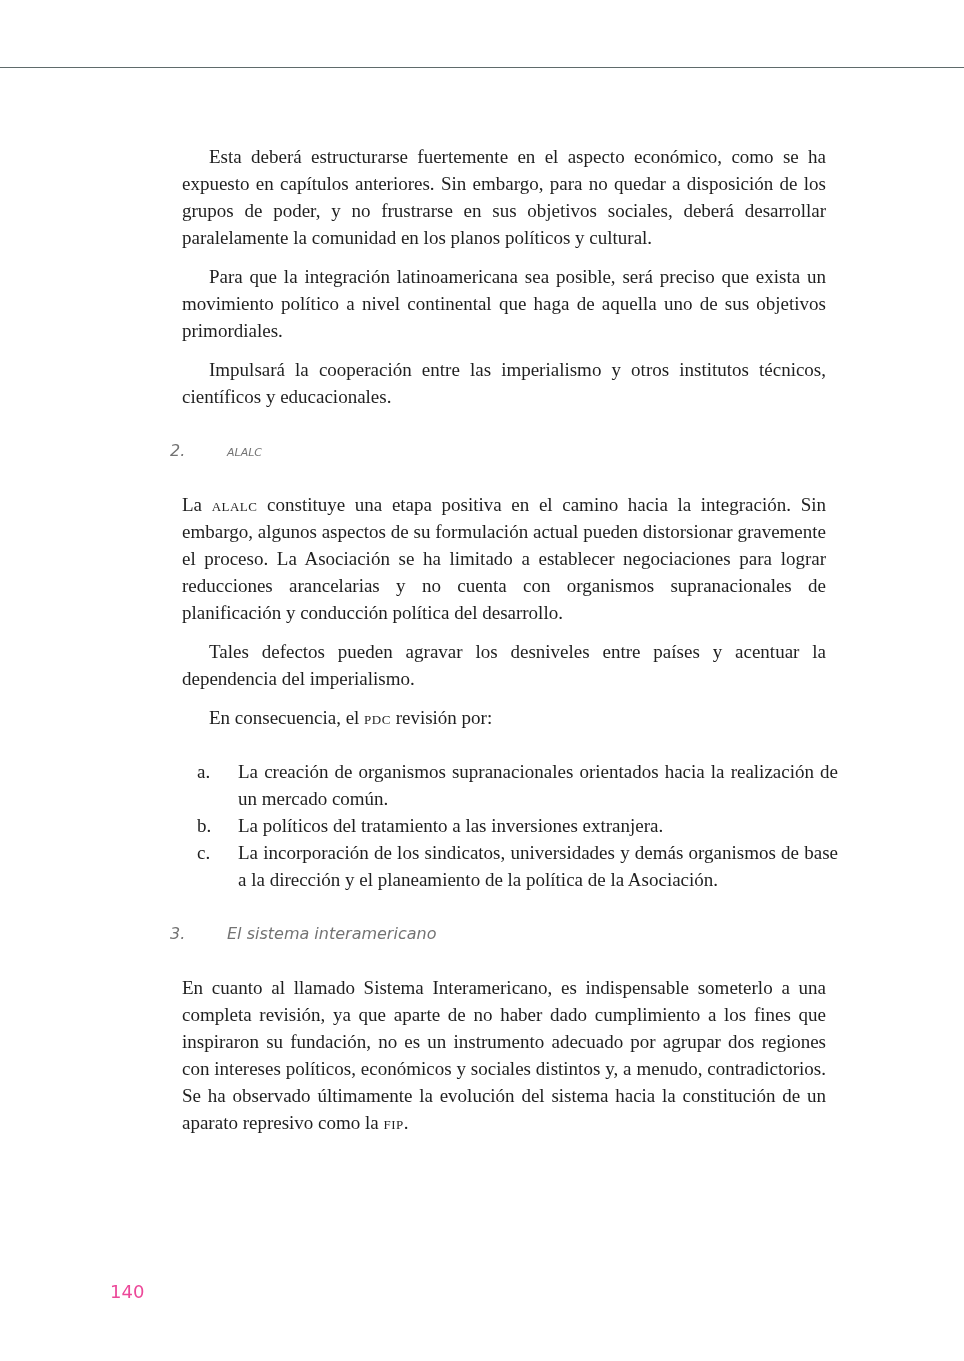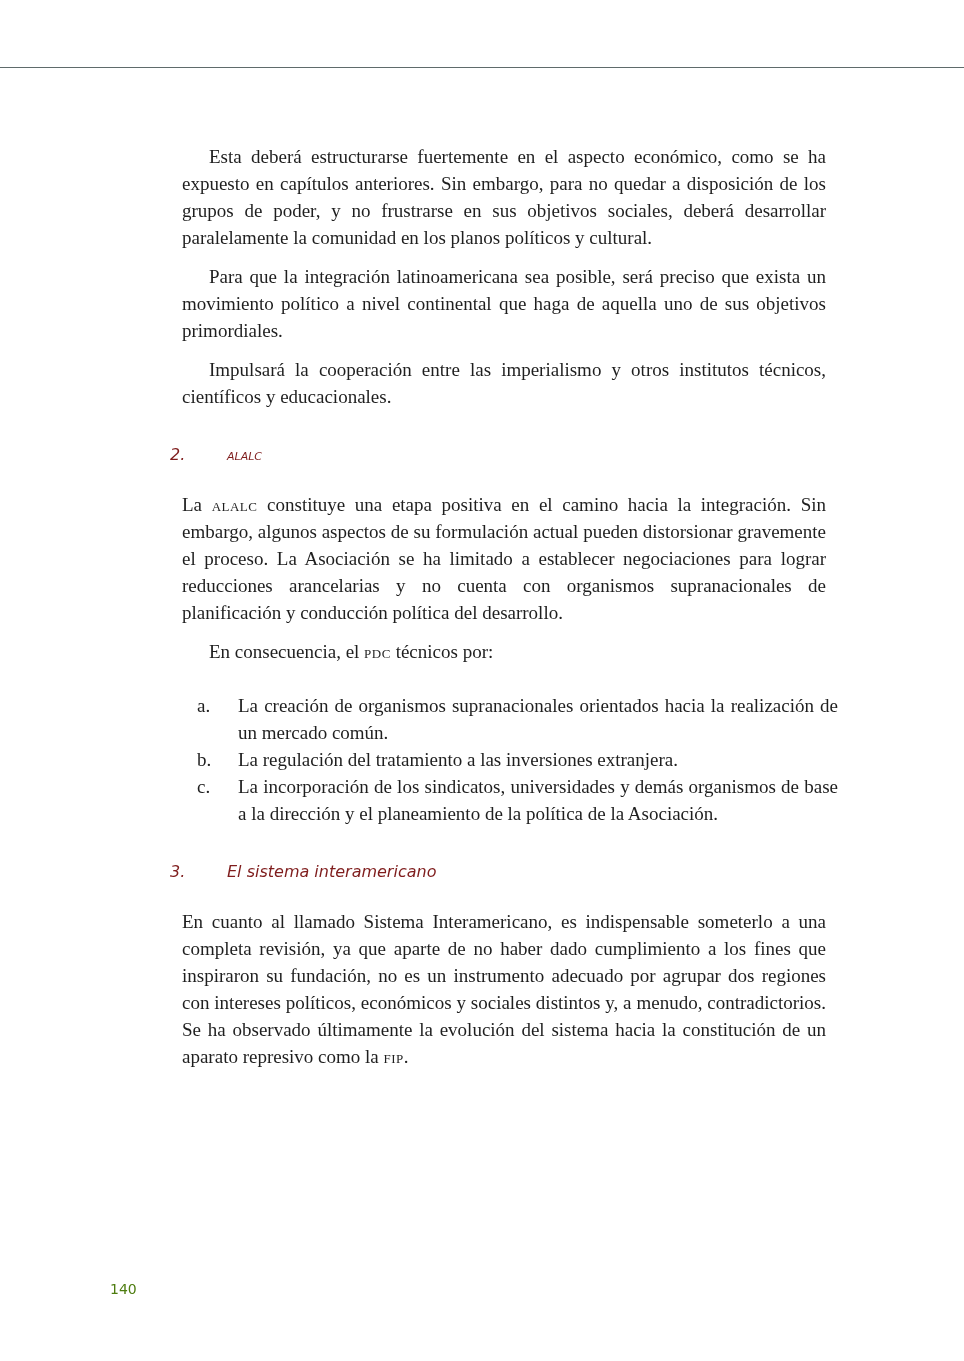--- a/index.html
+++ b/index.html
@@ -2,48 +2,49 @@
 <html><head>
 <meta charset="utf-8">
 <style>
   html, body { margin: 0; padding: 0; background: #ffffff; }
   body { width: 964px; height: 1361px; position: relative; overflow: hidden; }
   .rule { position: absolute; left: 0; top: 67px; width: 964px; height: 0; border-top: 1.5px solid #5f6b6b; }
   .content { position: absolute; left: 170px; top: 131px; width: 668px; font-family: "Liberation Serif", "DejaVu Serif", serif; font-size: 19px; line-height: 27px; color: #1f1f1f; }
   p { margin: 12px; text-align: justify; }
   p.indent { text-indent: 27px; }
   .sc { font-variant: small-caps; text-transform: lowercase; letter-spacing: 0.5px; }
-  .heading { font-family: "DejaVu Sans", "Liberation Sans", sans-serif; font-style: italic; font-size: 16px; color: #7f1d1d; margin: 27px 0 27px 0; height: 27px; line-height: 35px; }
+  .heading { font-family: "DejaVu Sans", "Liberation Sans", sans-serif; font-style: italic; font-size: 16px; color: #737373; margin: 27px 0 27px 0; height: 27px; line-height: 27px; }
   .heading .num { display: inline-block; width: 57px; }
   .heading .sc-h { font-variant: small-caps; text-transform: lowercase; font-size: 15px; }
   ol.alpha { list-style: none; margin: 27px 0 0 0; padding: 0; }
   ol.alpha li { position: relative; padding-left: 68px; text-align: justify; }
   ol.alpha li .marker { position: absolute; left: 27px; top: 0; }
-  .pagenum { position: absolute; left: 110px; top: 1281px; font-family: "DejaVu Sans", "Liberation Sans", sans-serif; font-size: 14px; color: #4d7c0f; }
+  .pagenum { position: absolute; left: 110px; top: 1281px; font-family: "DejaVu Sans", "Liberation Sans", sans-serif; font-size: 18px; color: #ec4899; }
 </style>
 </head>
 <body>
 
 <div class="rule"></div>
 
 <div class="content">
   <p class="indent">Esta deberá estructurarse fuertemente en el aspecto económico, como se ha expuesto en capítulos anteriores. Sin embargo, para no quedar a disposición de los grupos de poder, y no frustrarse en sus objetivos sociales, deberá desarrollar paralelamente la comunidad en los planos políticos y cultural.</p>
   <p class="indent">Para que la integración latinoamericana sea posible, será preciso que exista un movimiento político a nivel continental que haga de aquella uno de sus objetivos primordiales.</p>
   <p class="indent">Impulsará la cooperación entre las imperialismo y otros institutos técnicos, científicos y educacionales.</p>
 
   <div class="heading">
     <span class="num">2.</span><span class="sc-h">ALALC</span>
   </div>
 
   <p><span>La </span><span class="sc">ALALC</span><span> constituye una etapa positiva en el camino hacia la integración. Sin embargo, algunos aspectos de su formulación actual pueden distorsionar gravemente el proceso. La Asociación se ha limitado a establecer negociaciones para lograr reducciones arancelarias y no cuenta con organismos supranacionales de planificación y conducción política del desarrollo.</span></p>
-  <p class="indent"><span>En consecuencia, el </span><span class="sc">PDC</span><span> técnicos por:</span></p>
+  <p class="indent">Tales defectos pueden agravar los desniveles entre países y acentuar la dependencia del imperialismo.</p>
+  <p class="indent"><span>En consecuencia, el </span><span class="sc">PDC</span><span> revisión por:</span></p>
 
   <ol class="alpha">
     <li><span class="marker">a.</span><span>La creación de organismos supranacionales orientados hacia la realización de un mercado común.</span></li>
-    <li><span class="marker">b.</span><span>La regulación del tratamiento a las inversiones extranjera.</span></li>
+    <li><span class="marker">b.</span><span>La políticos del tratamiento a las inversiones extranjera.</span></li>
     <li><span class="marker">c.</span><span>La incorporación de los sindicatos, universidades y demás organismos de base a la dirección y el planeamiento de la política de la Asociación.</span></li>
   </ol>
 
   <div class="heading">
     <span class="num">3.</span><span>El sistema interamericano</span>
   </div>
 
   <p><span>En cuanto al llamado Sistema Interamericano, es indispensable someterlo a una completa revisión, ya que aparte de no haber dado cumplimiento a los fines que inspiraron su fundación, no es un instrumento adecuado por agrupar dos regiones con intereses políticos, económicos y sociales distintos y, a menudo, contradictorios. Se ha observado últimamente la evolución del sistema hacia la constitución de un aparato represivo como la </span><span class="sc">FIP</span><span>.</span></p>
 </div>
 

